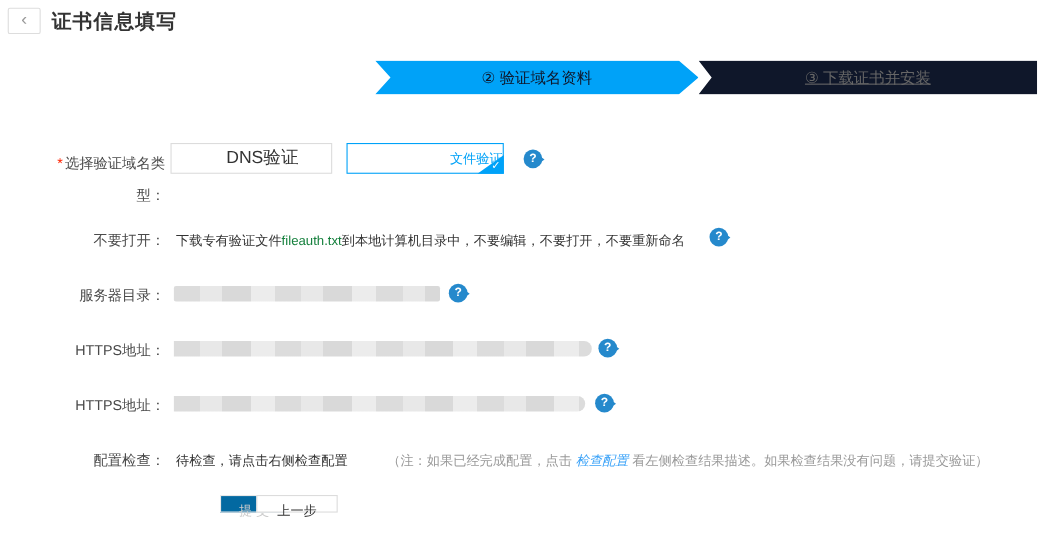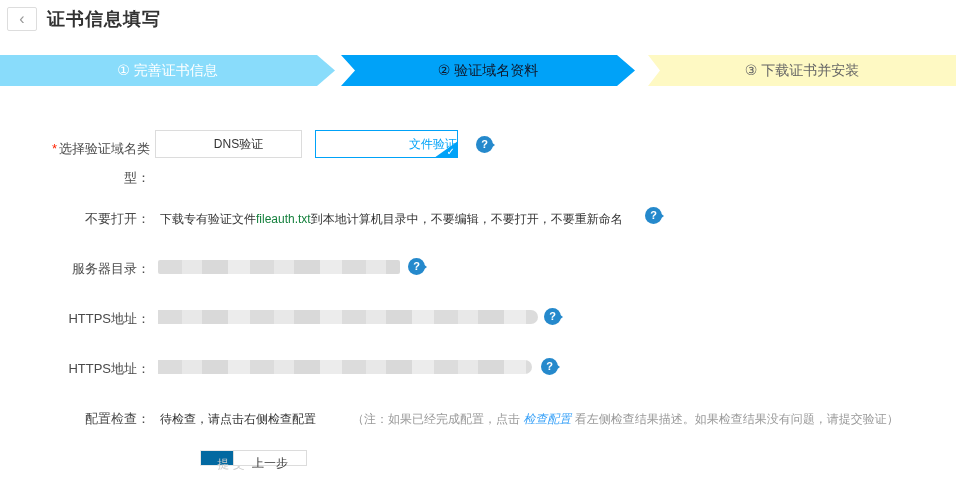--- a/index.html
+++ b/index.html
@@ -14,34 +14,34 @@
     font-size:16px;line-height:21px;text-align:center;cursor:pointer;}
   .page-title{position:absolute;left:47px;top:7px;font-size:18px;color:#333;
     font-weight:600;letter-spacing:1px;}
   
   .steps{position:absolute;top:55px;left:0;width:956px;height:31px;}
   .step{position:absolute;top:0;height:31px;line-height:31px;text-align:center;font-size:14px;}
   .step-done{left:0;width:335px;background:#89dcfb;color:#fff;
     clip-path:polygon(0 0,calc(100% - 18px) 0,100% 50%,calc(100% - 18px) 100%,0 100%);}
   .step-active{left:341px;width:294px;background:#00a2f8;color:#0f172a;
     clip-path:polygon(0 0,calc(100% - 18px) 0,100% 50%,calc(100% - 18px) 100%,0 100%,14px 50%);}
-  .step-pending{left:648px;width:308px;background:#fef9c3;color:#666;
-    clip-path:polygon(0 0,100% 0,100% 100%,0 100%,12px 50%);}
+  .step-pending{left:635px;width:308px;background:#0f172a;color:#666;
+    clip-path:polygon(0 0,100% 0,100% 100%,0 100%,12px 50%);text-decoration:underline;}
   
   .lbl{position:absolute;left:45px;width:105px;text-align:right;font-size:13px;color:#4a4a4a;line-height:16px;}
   .req{color:#f20;margin-right:2px;}
   #lbl-type{top:134px;line-height:29px;}
   #lbl-file{top:211px;}
   #lbl-dir{top:261px;}
   #lbl-https{top:311px;}
   #lbl-http{top:361px;}
   #lbl-check{top:411px;}
   
   .btn-dns{position:absolute;left:155px;top:130px;width:147px;height:28px;box-sizing:border-box;
-    border:1px solid #dcdcdc;background:#fff;color:#333;font-size:12px;
+    border:1px solid #dcdcdc;background:#fff;color:#333;font-size:16px;
     text-align:center;line-height:26px;cursor:pointer;padding-left:20px;}
   .btn-filev{position:absolute;left:315px;top:130px;width:143px;height:28px;box-sizing:border-box;
     border:1px solid #00a2f8;background:#fff;color:#00a2f8;font-size:12px;
     text-align:right;line-height:26px;cursor:pointer;}
   .corner{position:absolute;right:-1px;bottom:-1px;width:0;height:0;
     border-style:solid;border-width:0 0 17px 24px;
     border-color:transparent transparent #00a2f8 transparent;}
   .corner-check{position:absolute;right:2px;bottom:0px;color:#fff;font-size:10px;line-height:10px;}
   
   .help{position:absolute;width:17px;height:17px;border-radius:50%;background:#2589cc;
@@ -66,32 +66,31 @@
   #blur-http{left:158px;top:360px;width:374px;border-radius:0 8px 8px 0;}
   
   .note{position:absolute;left:352px;top:411px;font-size:12px;color:#999;line-height:16px;}
   .note-link{color:#3aa2f8;cursor:pointer;font-style:italic;}
   
   .btn-submit{position:absolute;left:155px;top:450px;width:62px;height:16px;box-sizing:border-box;
     background:#0369a1;border:1px solid #e8e8e8;color:#ccc;font-size:12px;
     text-align:center;line-height:26px;cursor:default;margin-left:45px;}
   .btn-prev{position:absolute;left:233px;top:450px;width:74px;height:16px;box-sizing:border-box;
     background:#fff;border:1px solid #dcdcdc;color:#333;font-size:12px;
-    text-align:center;line-height:26px;cursor:pointer;font-family:Liberation Mono, monospace;}
+    text-align:center;line-height:26px;cursor:pointer;}
 </style>
 </head>
 <body>
 
 <div class="back-btn">
   <span>‹</span>
 </div>
 <div class="page-title">证书信息填写</div>
 
 <div class="steps">
-  <div class="step step-done">① 完善证书信息</div>
   <div class="step step-active">② 验证域名资料</div>
   <div class="step step-pending">③ 下载证书并安装</div>
 </div>
 
 <div class="lbl" id="lbl-type"><span class="req">*</span><span>选择验证域名类型：</span></div>
 <div class="btn-dns">DNS验证</div>
 <div class="btn-filev">
   <span>文件验证</span>
   <span class="corner"></span>
   <span class="corner-check">✓</span>

